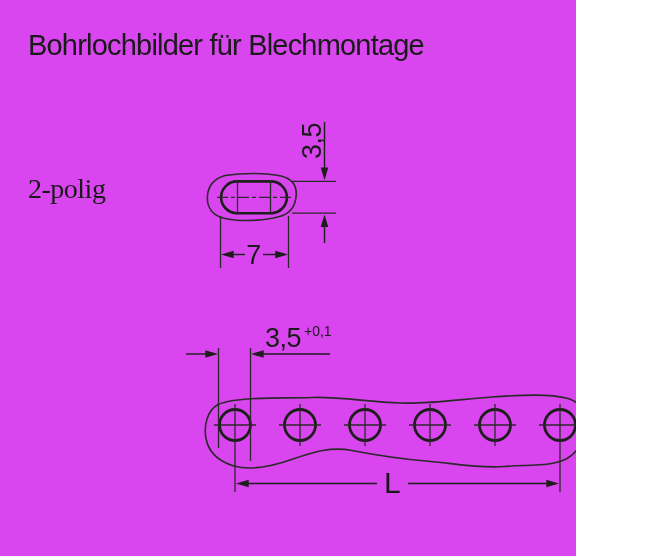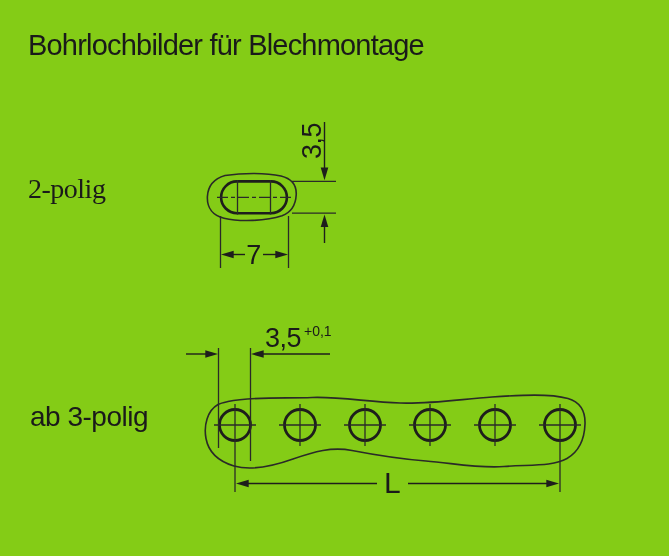--- a/index.html
+++ b/index.html
@@ -2,23 +2,23 @@
 <html><head>
 <meta charset="utf-8">
 <style>
   html, body {
     margin: 0;
     padding: 0;
     background: #ffffff;
   }
   .stage {
     position: relative;
-    width: 669px;
+    width: 576px;
     height: 556px;
-    background: #84cc16;
+    background: #d946ef;
     overflow: hidden;
     font-family: "Liberation Sans", sans-serif;
     color: #1a1a1a;
   }
   .page-title {
     position: absolute;
     left: 28px;
     top: 10px;
     font-size: 29px;
     font-weight: 400;
@@ -62,21 +62,20 @@
   }
 </style>
 </head>
 <body>
 
 <div class="stage">
 
   <h1 class="page-title">Bohrlochbilder für Blechmontage</h1>
 
   <div class="fig-label polig2">2-polig</div>
-  <div class="fig-label polig3">ab 3-polig</div>
 
   <svg class="drawing" viewBox="0 0 669 556">
 
     <g>
 
       <path class="stroke-blob" d="M 225 175.5
            C 243 172.8, 266 172.6, 281 176
            C 291.5 178.6, 296.8 185, 296.2 195
            C 295.6 205.5, 291.5 212.2, 282 215.8
            C 266 221, 240 222, 224 218.2

